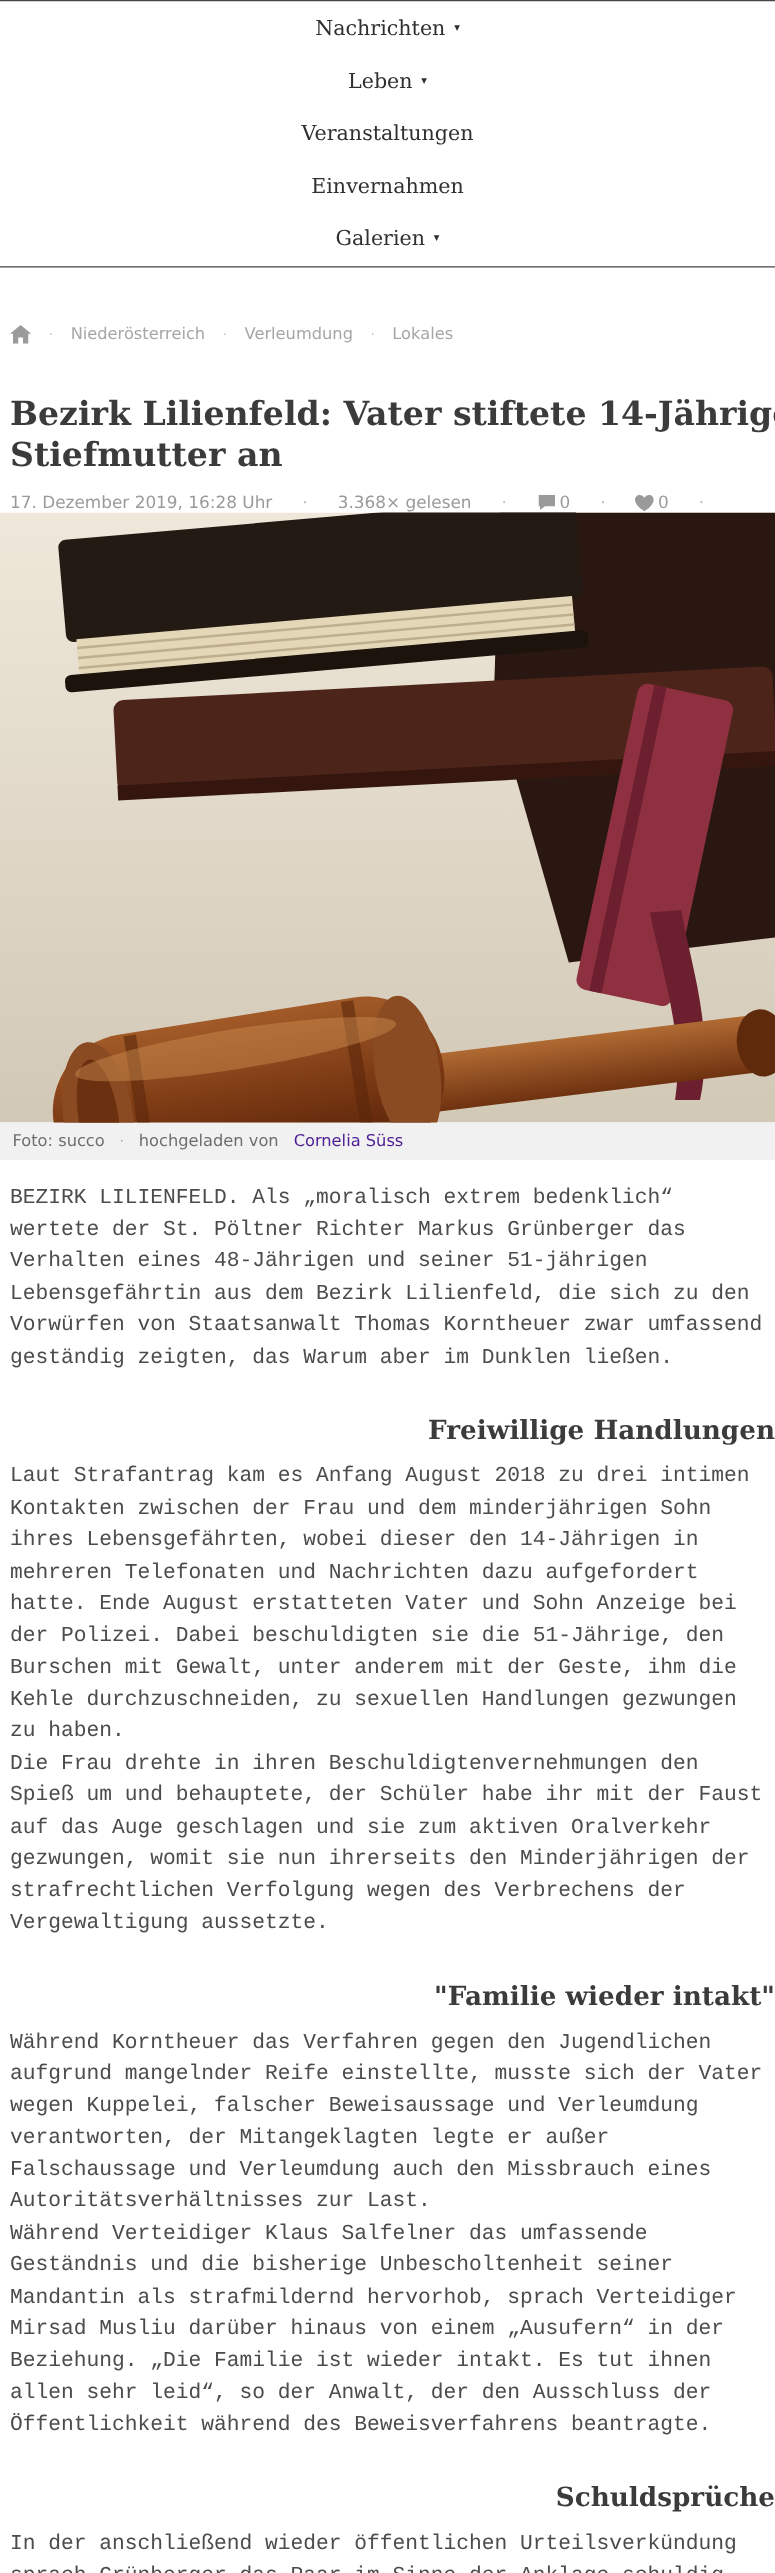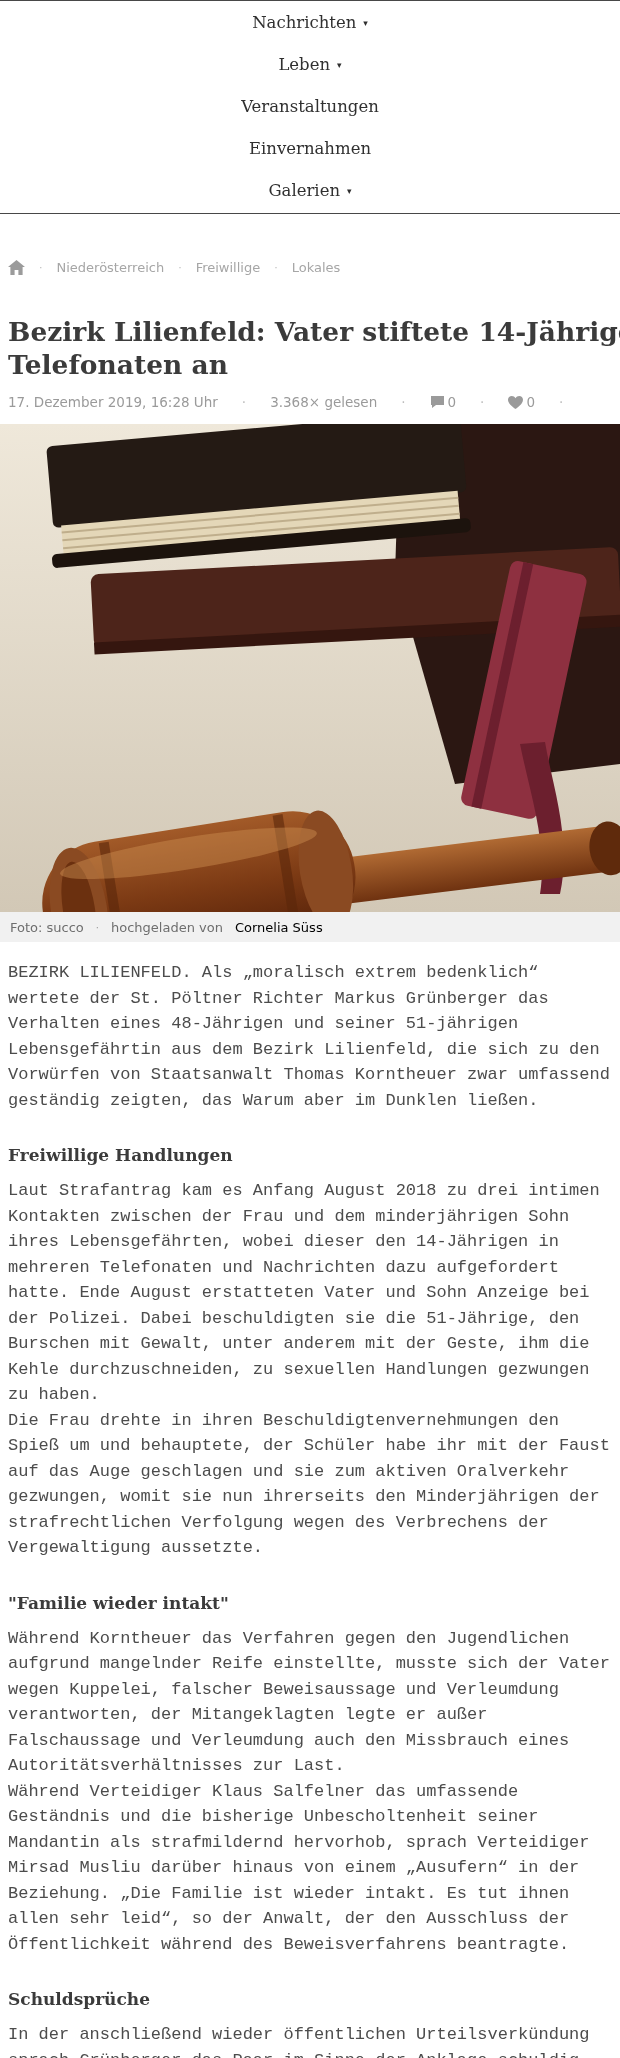--- a/index.html
+++ b/index.html
@@ -43,29 +43,29 @@
   h1.article-title span { display:block; white-space:nowrap; }
   .meta-row {
     display:flex; align-items:center; gap:24px; margin:13px 0 0 8px;
     font-family:"DejaVu Sans", sans-serif; font-size:13.5px; color:#9a9a9a;
     white-space:nowrap;
   }
   .meta-row .sep { color:#bdbdbd; }
   .meta-ic { display:inline-flex; align-items:center; gap:3px; }
   .meta-ic svg { display:block; }
   
-  figure.hero { margin:14px 0 0 0; }
+  figure.hero { margin:0 0 0 0; }
   figure.hero svg { display:block; }
   .credit-bar {
     background:#f1f1f1; height:30px; display:flex; align-items:center; gap:12px;
     padding:0 10px; font-family:"DejaVu Sans", sans-serif; font-size:13px; color:#6e6e6e;
     white-space:nowrap;
   }
   .credit-bar .sep { color:#9a9a9a; font-size:10px; }
-  .uploader-link { color:#000000; cursor:pointer; }
+  .uploader-link { color:#4c1d95; cursor:pointer; }
   
   .author-row {
     display:flex; align-items:center; gap:12px; margin:26px 0 0 8px;
     font-family:"DejaVu Sans", sans-serif; font-size:15px; color:#8a8a8a;
   }
   .avatar { width:31px; height:31px; display:flex; flex:0 0 auto; }
   .avatar .photo-half {
     width:16px; height:31px; background:linear-gradient(135deg,#b9afa6 0%,#8c7f74 55%,#4a3b30 100%);
     position:relative; overflow:hidden;
   }
@@ -81,22 +81,22 @@
     width:15px; height:31px; background:#2a79b8; color:#fff;
     font-size:5px; font-weight:bold; line-height:1.2; text-align:center;
     display:flex; flex-direction:column; justify-content:center;
   }
   
   .article-body { margin:18px 0 26px 8px; width:612px; }
   .article-body p {
     font-family:Liberation Mono, monospace; font-size:17px; line-height:25.5px; color:#4c4c4c;
   }
   .article-body h2 {
-    font-family:"DejaVu Serif", serif; font-weight:bold; font-size:17px;
-    color:#3b3b3b; margin:32px 0 13px 0;
+    font-family:"DejaVu Serif", serif; font-weight:bold; font-size:21px;
+    color:#3b3b3b; margin:32px 0 13px 0;text-align:right;
   }
   .intro { margin-bottom:0; }
 </style>
 </head>
 <body>
 
 <header>
   <div class="rule"></div>
   <nav class="main-nav">
     <span class="nav-item">
@@ -124,29 +124,29 @@
 
 <div class="breadcrumb">
   <span class="home-icon">
     <svg width="17" height="15" viewBox="0 0 17 15">
         <path fill="#9b9b9b" d="M8.5 0 0 7h2.4v8h4.2v-5h3.8v5h4.2V7H17z"></path>
       </svg>
   </span>
   <span class="sep">·</span>
   <span>Niederösterreich</span>
   <span class="sep">·</span>
-  <span>Freiwillige</span>
+  <span>Verleumdung</span>
   <span class="sep">·</span>
   <span>Lokales</span>
 </div>
 
 <main>
   <h1 class="article-title">
     <span>Bezirk Lilienfeld: Vater stiftete 14-Jährigen zu</span>
-    <span>Telefonaten an</span>
+    <span>Stiefmutter an</span>
   </h1>
 
   <div class="meta-row">
     <span>17. Dezember 2019, 16:28 Uhr</span>
     <span class="sep">·</span>
     <span>3.368× gelesen</span>
     <span class="sep">·</span>
     <span class="meta-ic">
       <svg width="15" height="14" viewBox="0 0 15 14">
           <path fill="#9a9a9a" d="M1 1h13v9H6l-4 3v-3H1z"></path>

